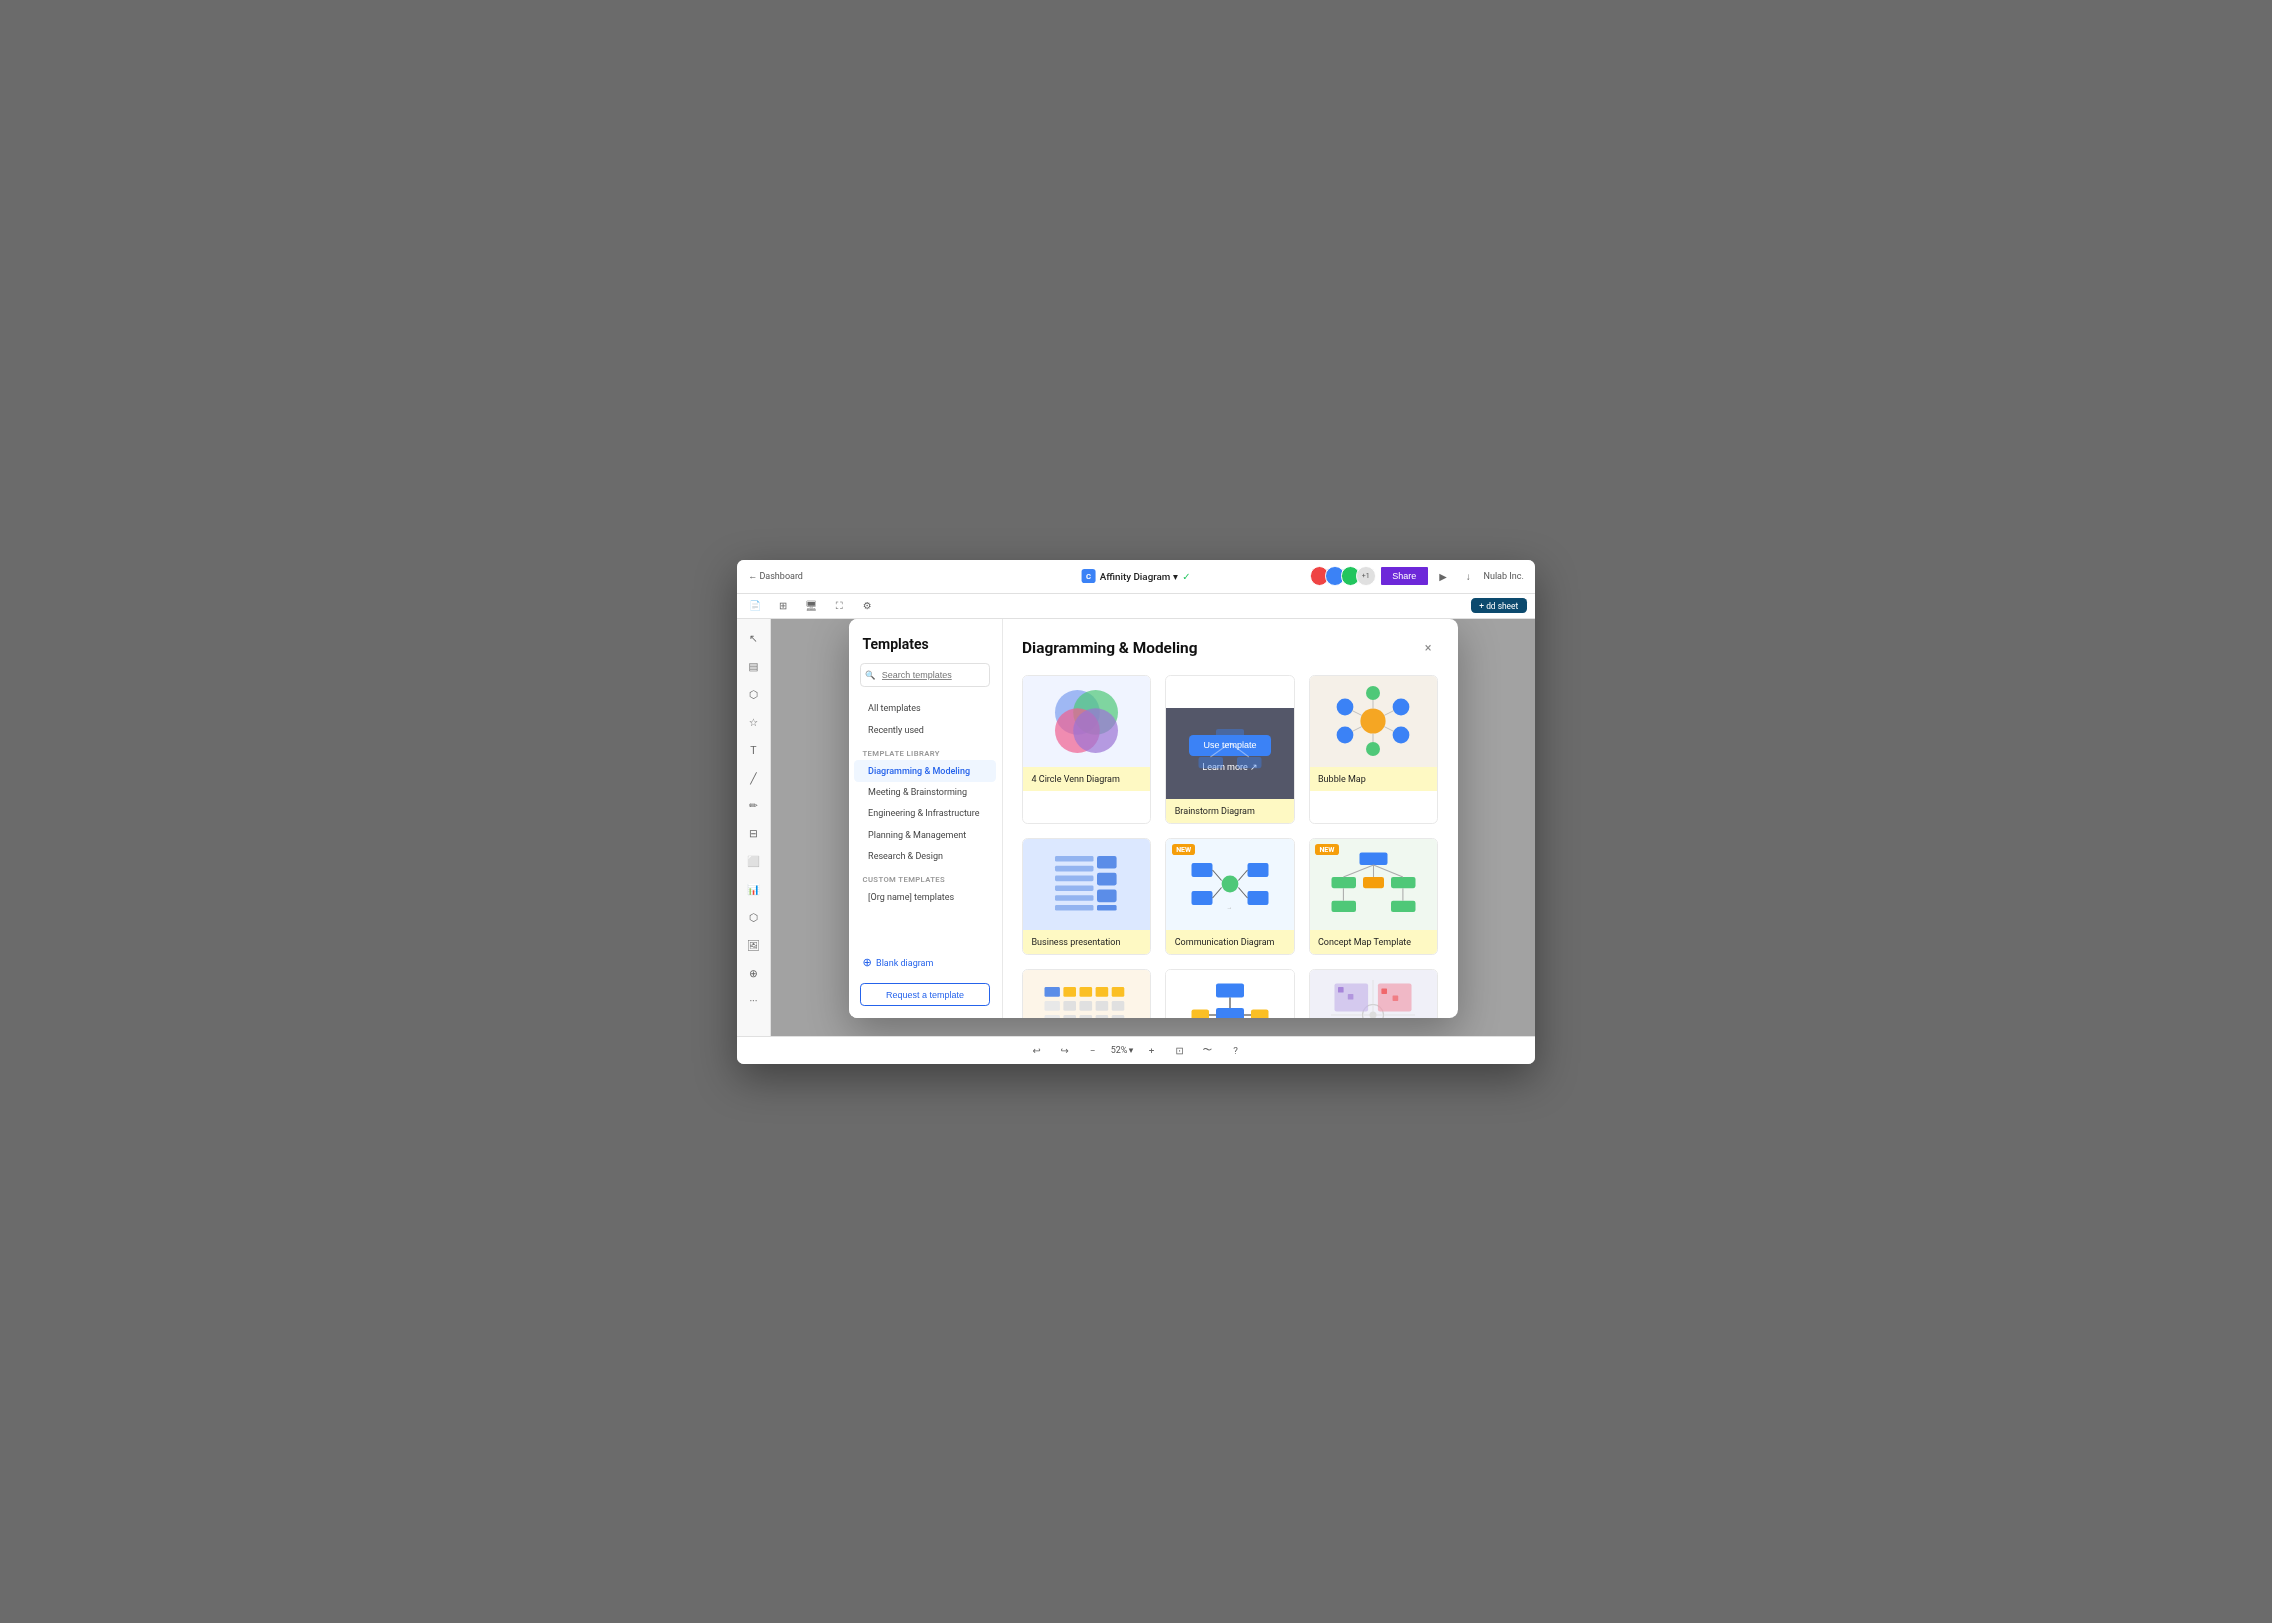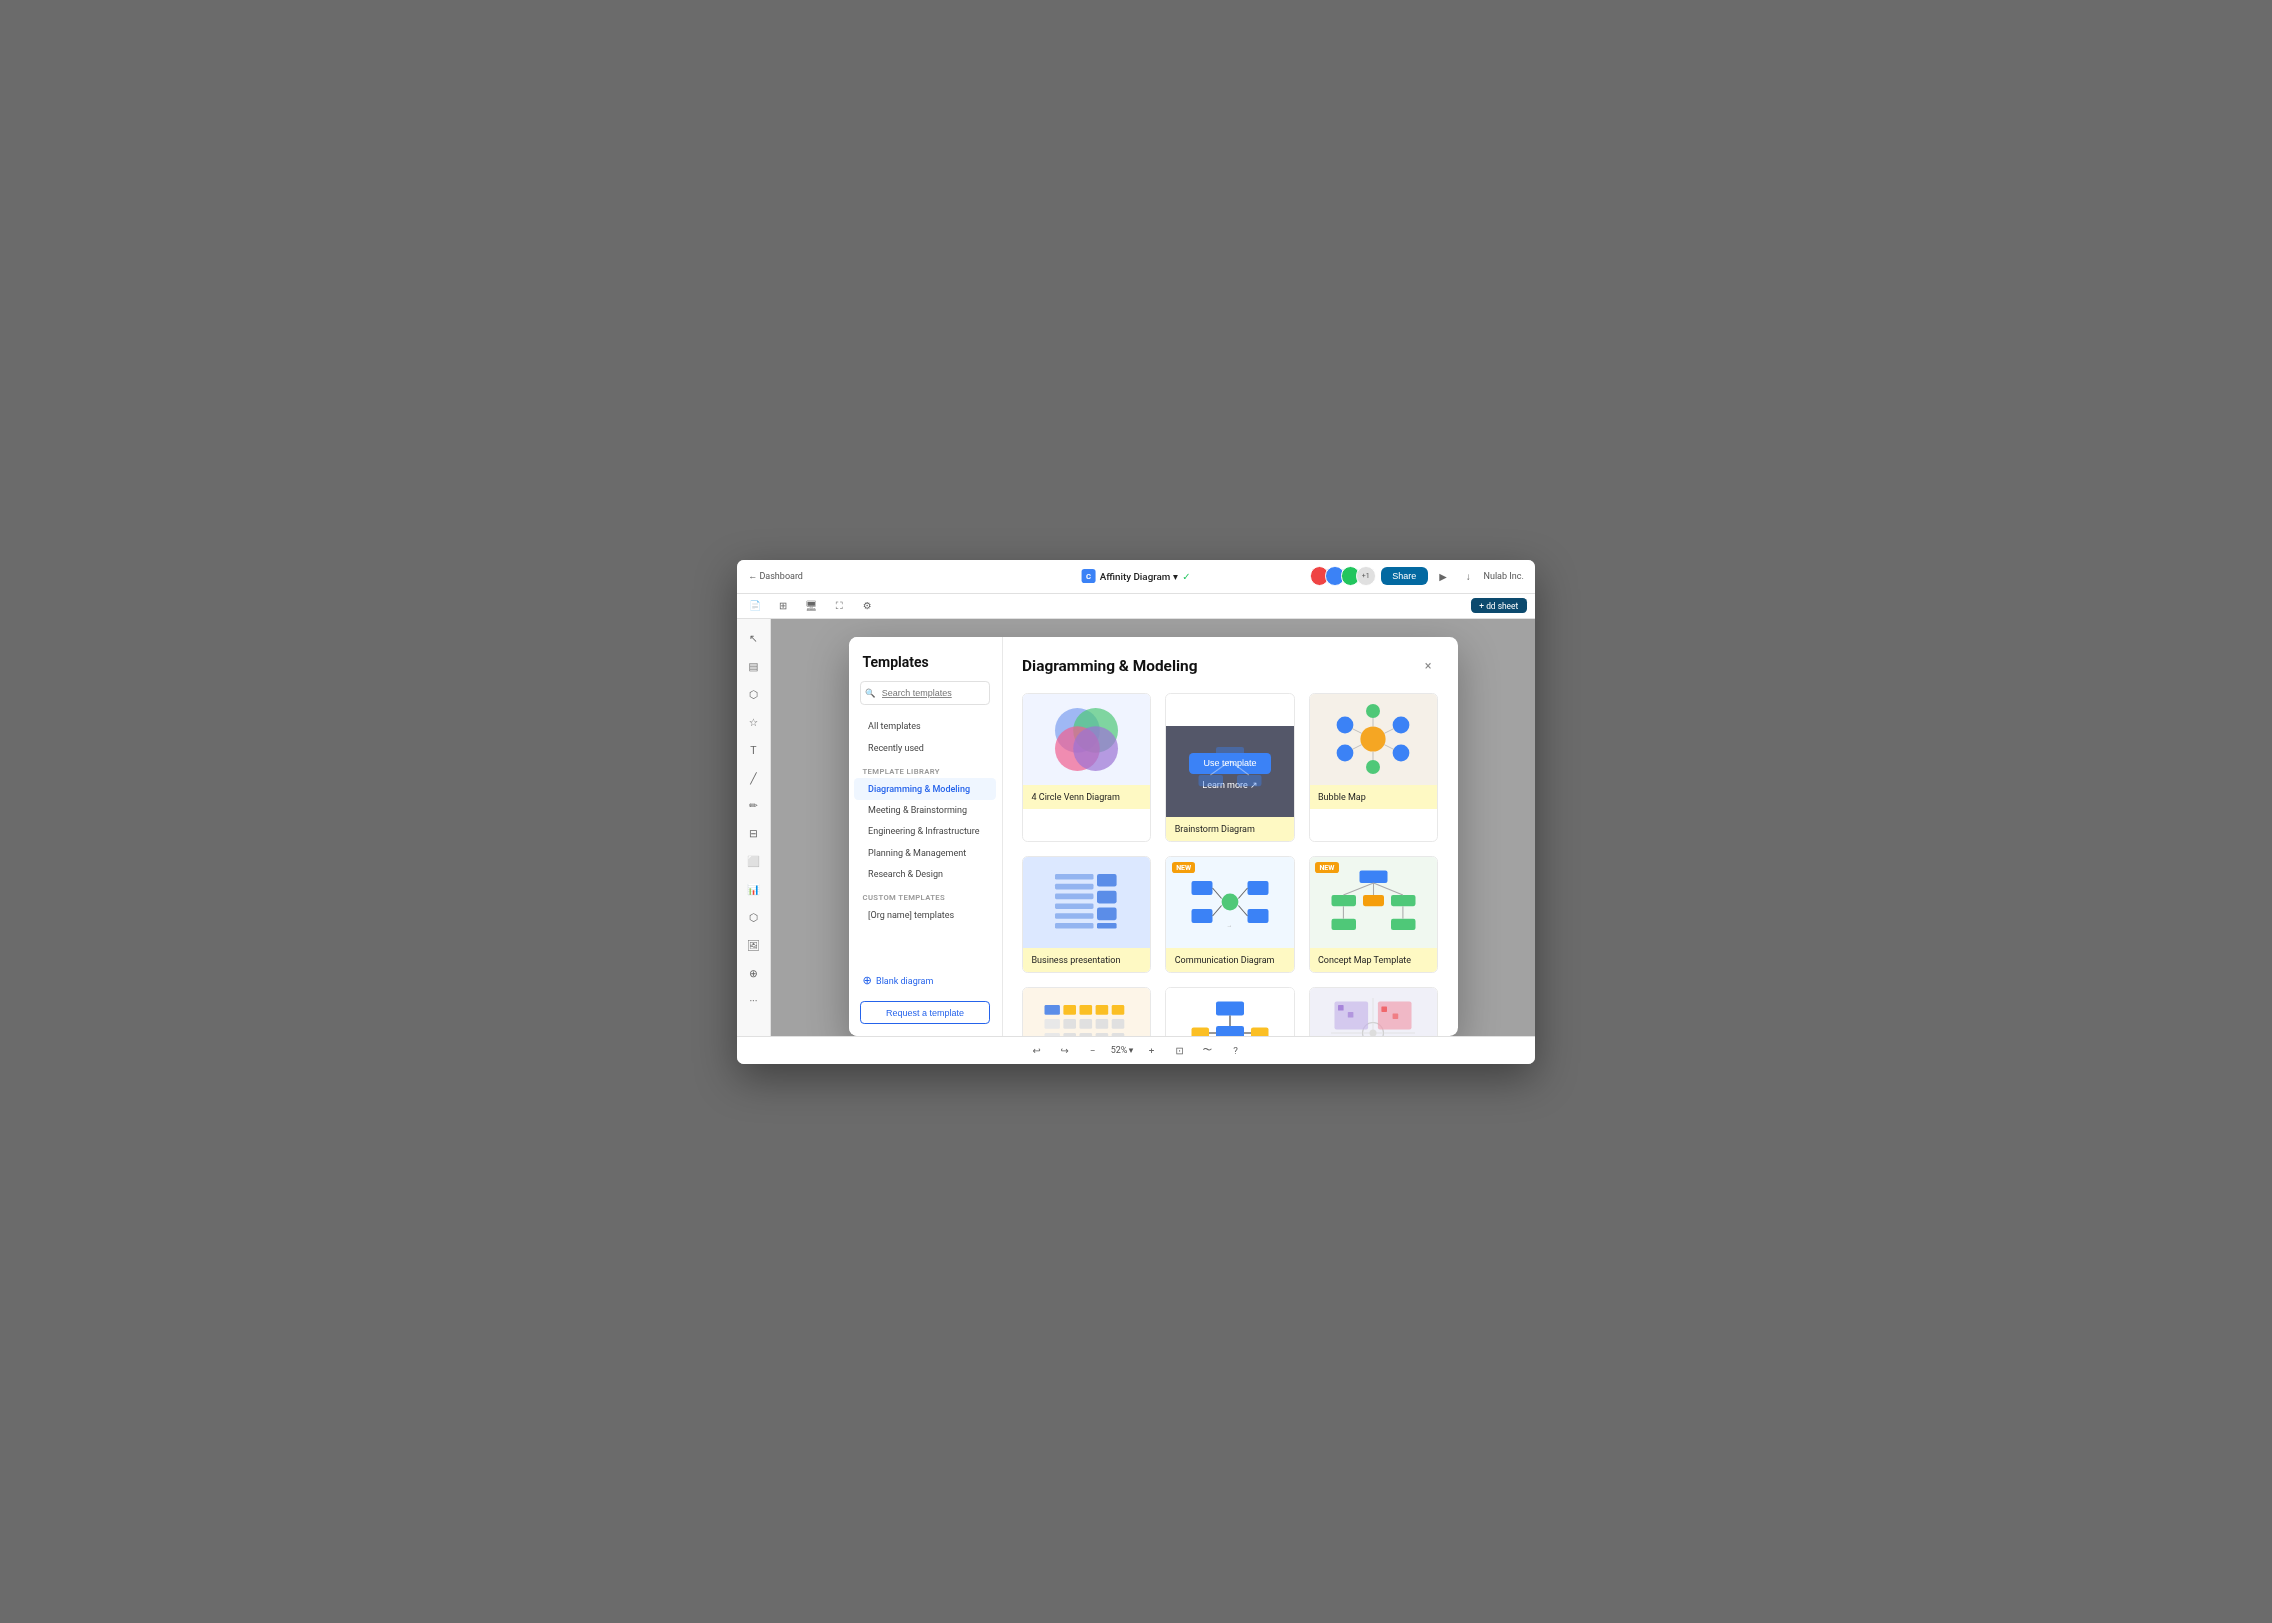--- a/index.html
+++ b/index.html
@@ -109,24 +109,24 @@
       background: #e0e0e0;
       border: 1.4px solid white;
       margin-left: -4.2px;
       font-size: 7px;
       display: flex;
       align-items: center;
       justify-content: center;
       color: #555;
     }
     .share-btn {
-      background: #0369a1;
+      background: #6d28d9;
       color: white;
       border: none;
-      border-radius: 6px;
+      border-radius: 1px;
       padding: 4.2px 11.2px;
       font-size: 9px;
       font-weight: 500;
       cursor: pointer;
     }
     .icon-btn {
       width: 19.6px;
       height: 19.6px;
       display: flex;
       align-items: center;
@@ -209,21 +209,21 @@
       align-items: center;
       gap: 1.4px;
     }
 
     
     .modal-overlay {
       position: absolute;
       inset: 0;
       background: rgba(0,0,0,0.3);
       display: flex;
-      align-items: flex-end;
+      align-items: flex-start;
       justify-content: center;
       z-index: 100;
     }
 
     
     .templates-modal {
       width: 609px;
       height: 399px;
       background: white;
       border-radius: 8.4px;

